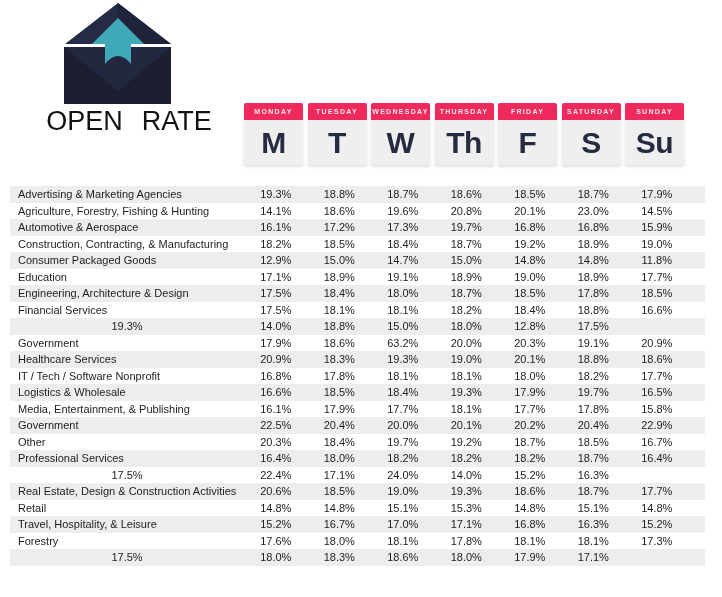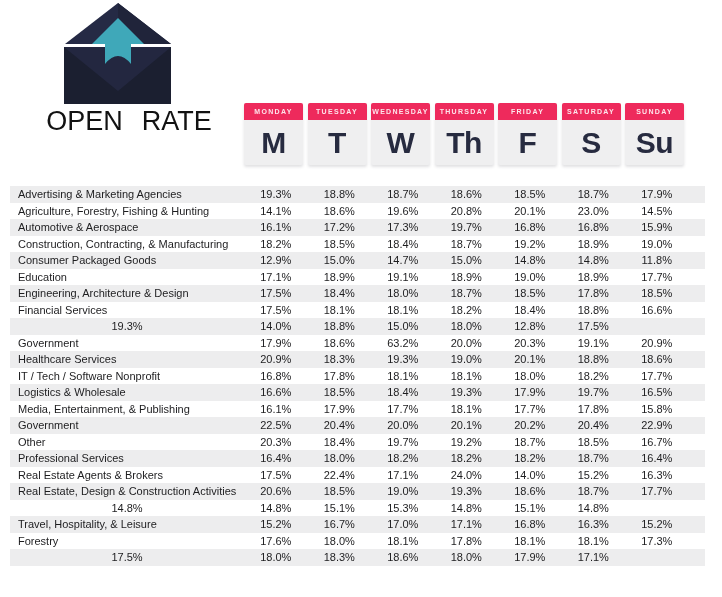--- a/index.html
+++ b/index.html
@@ -261,40 +261,40 @@
         <div class="cell industry">Professional Services</div>
         <div class="cell value">16.4%</div>
         <div class="cell value">18.0%</div>
         <div class="cell value">18.2%</div>
         <div class="cell value">18.2%</div>
         <div class="cell value">18.2%</div>
         <div class="cell value">18.7%</div>
         <div class="cell value">16.4%</div>
       </div>
       <div class="row">
-        <div class="cell industry">Real Estate Agents &amp; Brokers</div>
         <div class="cell value">17.5%</div>
         <div class="cell value">22.4%</div>
         <div class="cell value">17.1%</div>
         <div class="cell value">24.0%</div>
         <div class="cell value">14.0%</div>
         <div class="cell value">15.2%</div>
         <div class="cell value">16.3%</div>
       </div>
       <div class="row stripe">
         <div class="cell industry">Real Estate, Design &amp; Construction Activities</div>
         <div class="cell value">20.6%</div>
         <div class="cell value">18.5%</div>
         <div class="cell value">19.0%</div>
         <div class="cell value">19.3%</div>
         <div class="cell value">18.6%</div>
         <div class="cell value">18.7%</div>
         <div class="cell value">17.7%</div>
       </div>
       <div class="row">
+        <div class="cell industry">Retail</div>
         <div class="cell value">14.8%</div>
         <div class="cell value">14.8%</div>
         <div class="cell value">15.1%</div>
         <div class="cell value">15.3%</div>
         <div class="cell value">14.8%</div>
         <div class="cell value">15.1%</div>
         <div class="cell value">14.8%</div>
       </div>
       <div class="row stripe">
         <div class="cell industry">Travel, Hospitality, &amp; Leisure</div>

